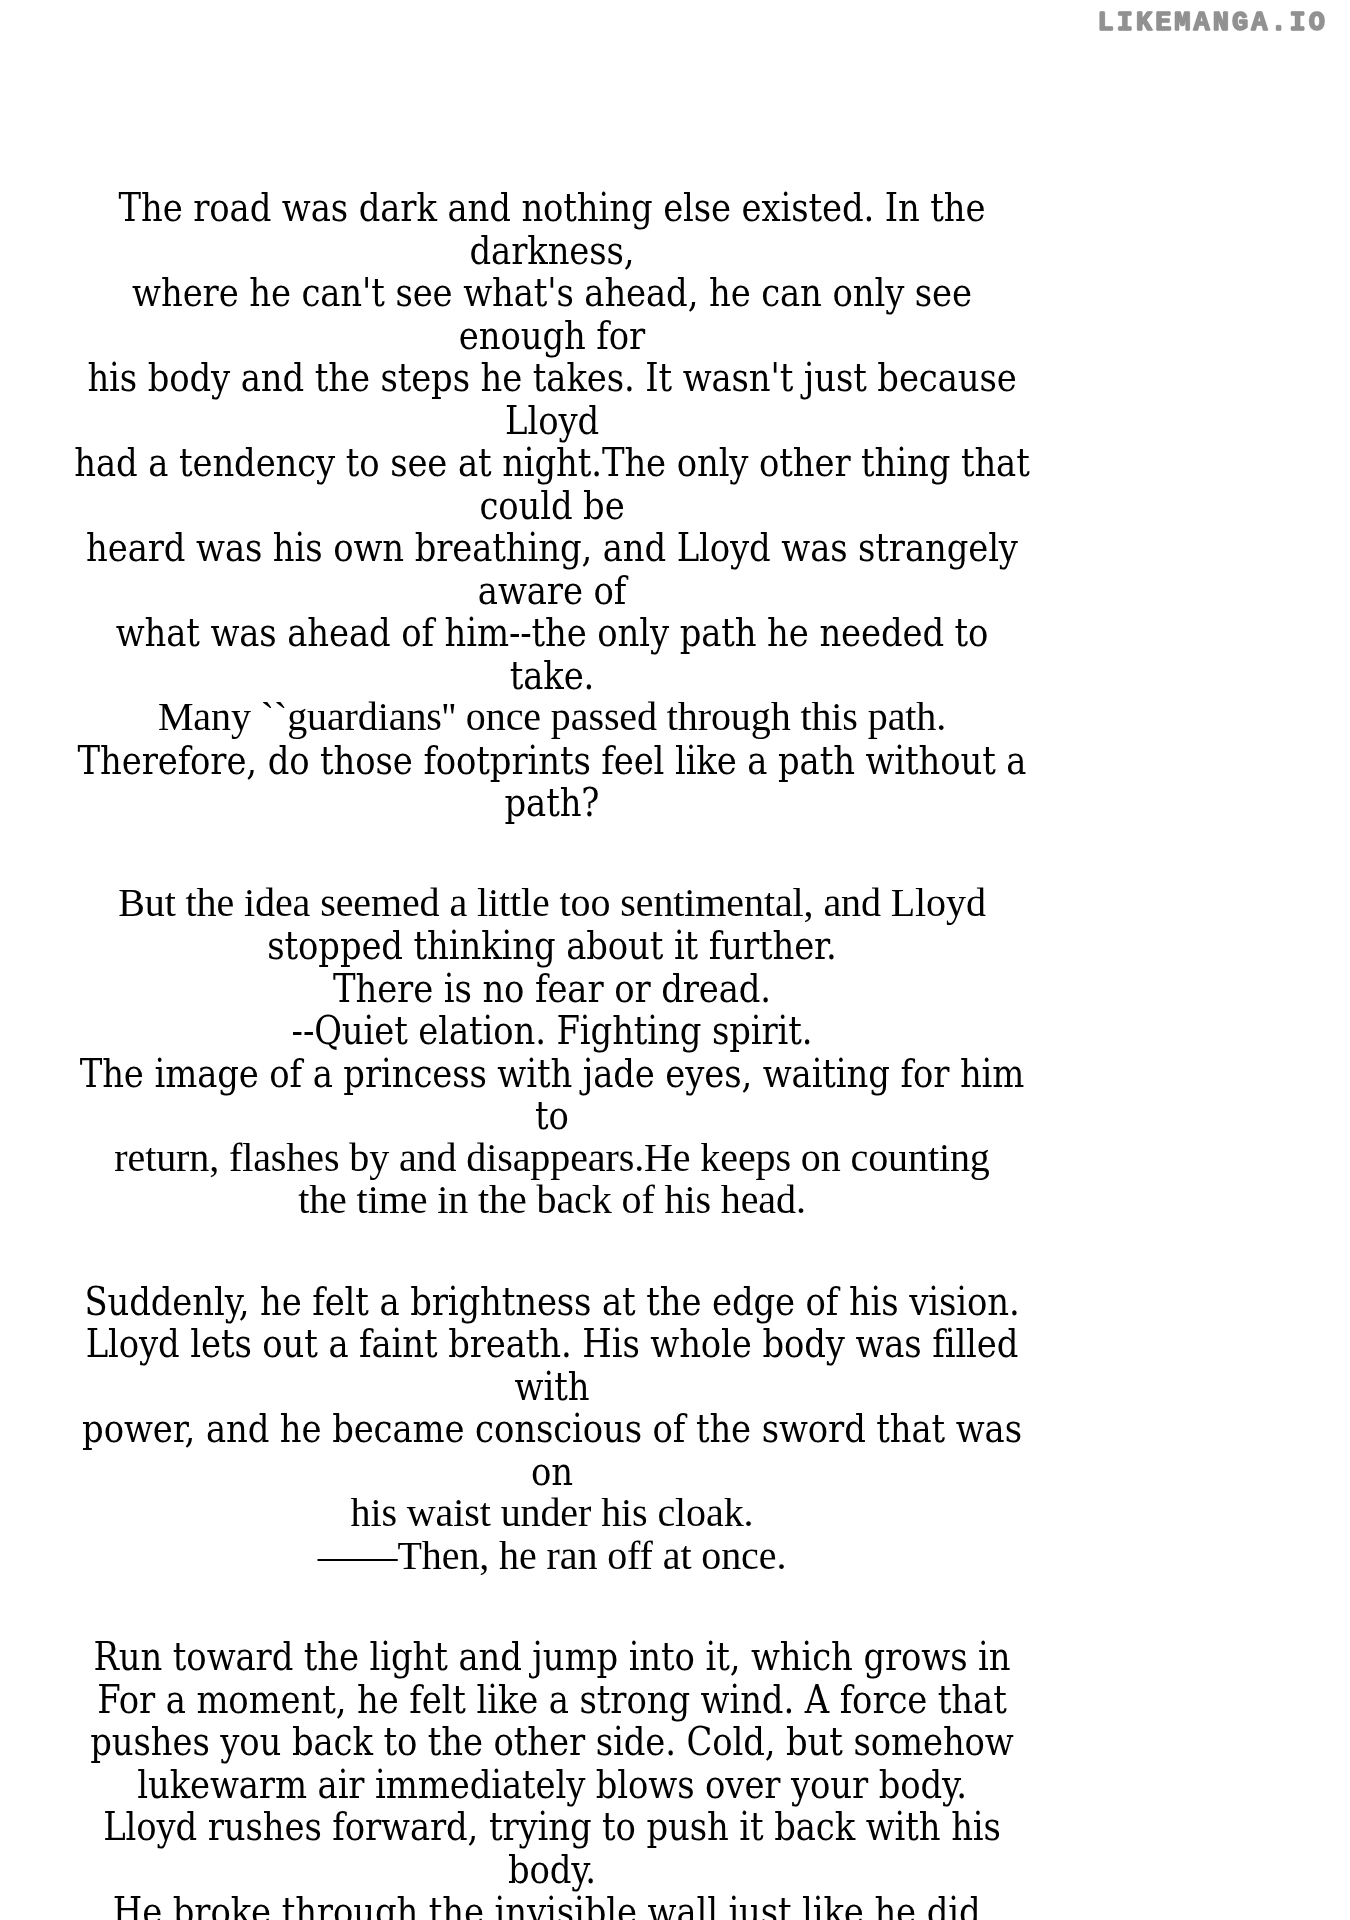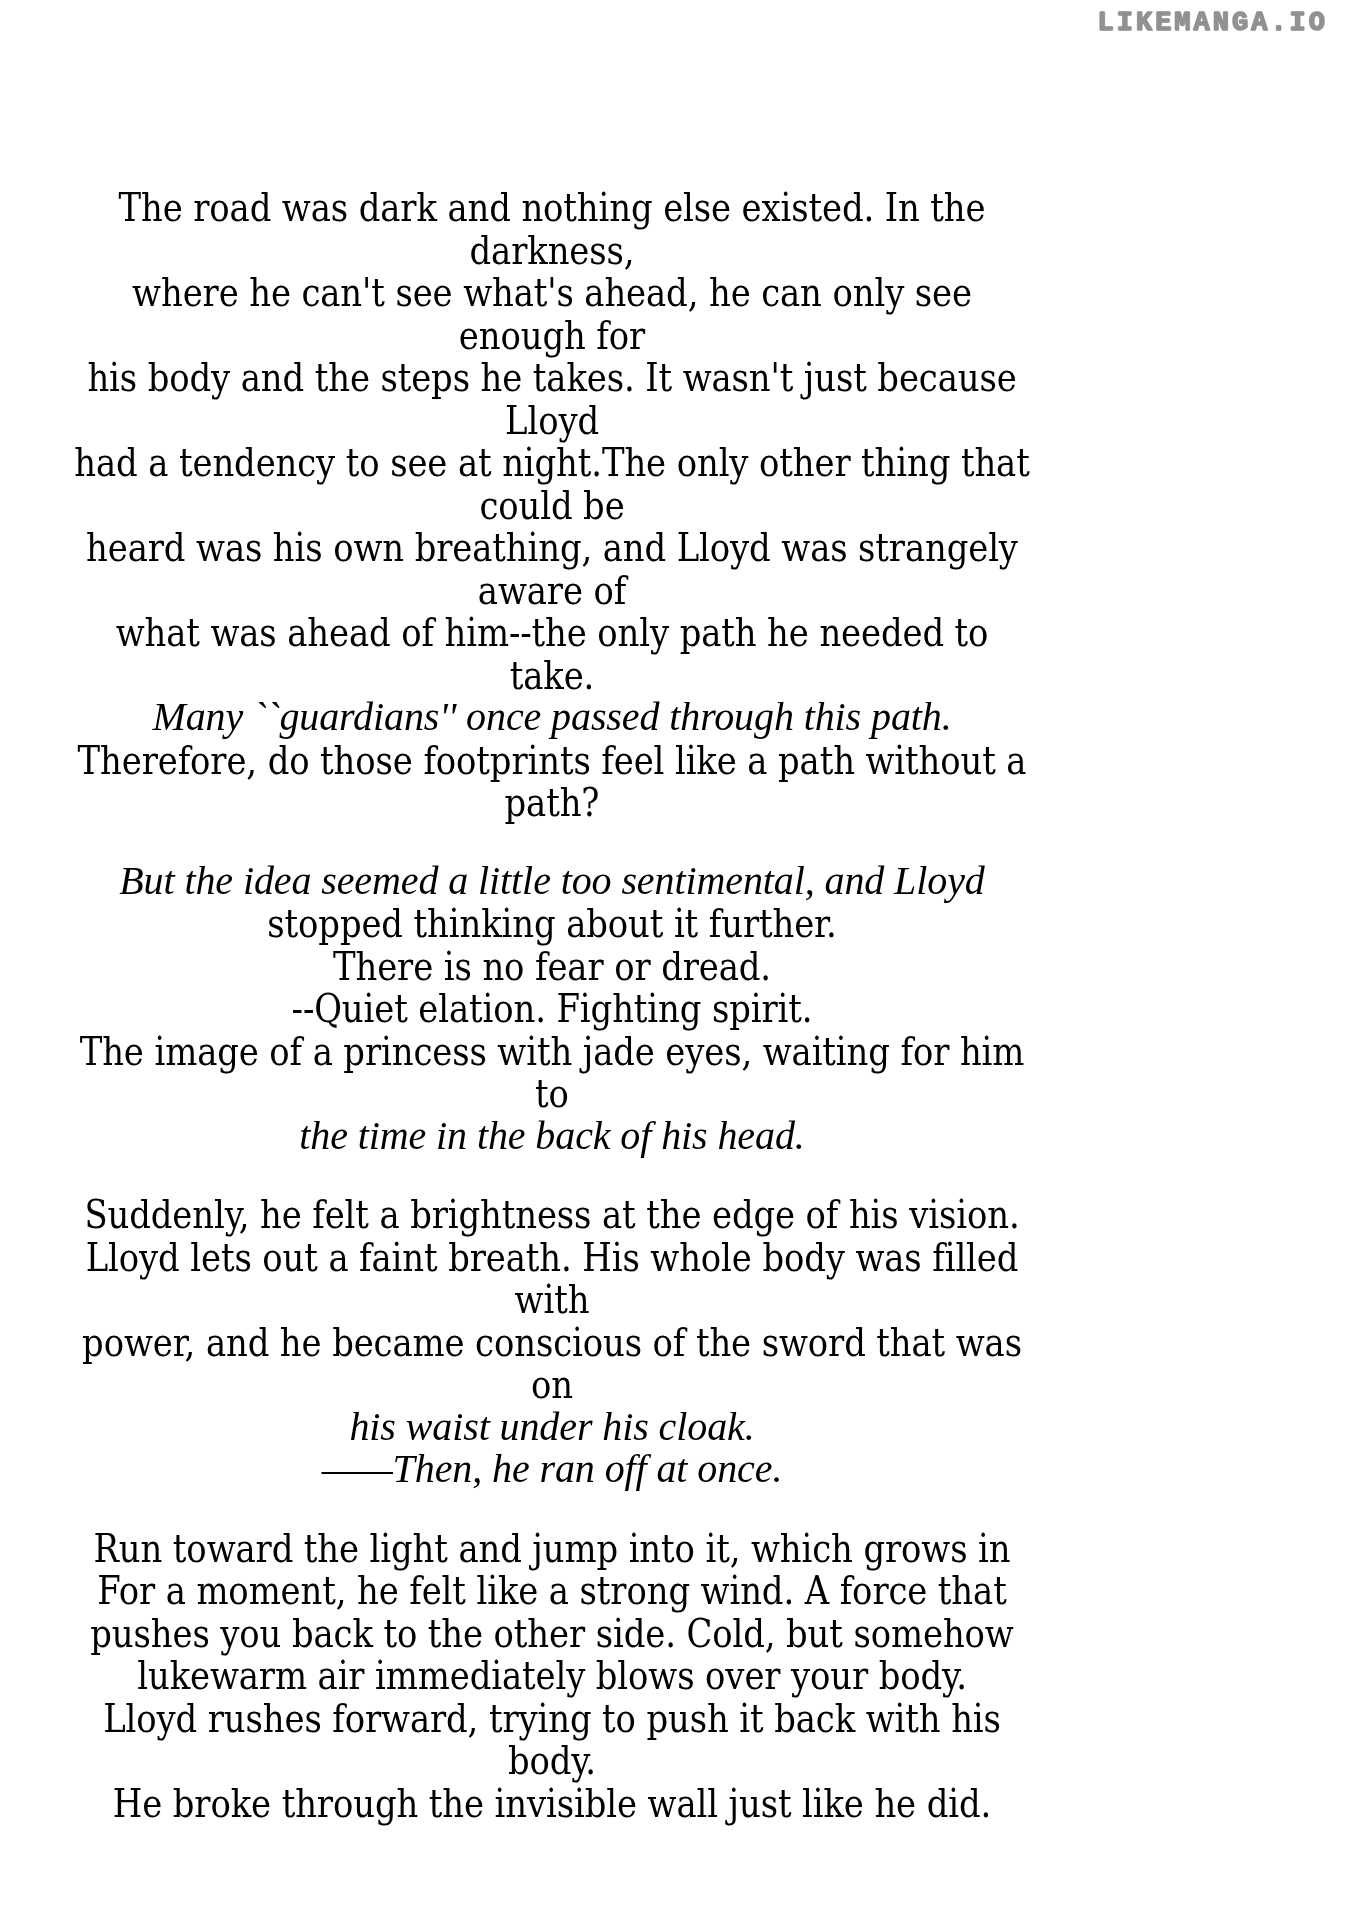--- a/index.html
+++ b/index.html
@@ -48,42 +48,41 @@
     width: 1080px;
     padding: 186px 16px 0 40px;
     box-sizing: border-box;
   }
 
   .para {
     text-align: center;
     margin: 0;
   }
   .para + .para {
-    margin-top: 36px;
+    margin-top: 58px;
   }
 
   .line {
     display: block;
     white-space: pre-wrap;
     font-size: 40px;
     line-height: 42.5px;
     letter-spacing: -0.1px;
   }
 
   
   .line.cond {
     font-family: "DejaVu Serif Condensed", "Liberation Serif", "DejaVu Serif", serif;
     transform: scaleX(0.94);
     transform-origin: center center;
   }
   
   .line.wide {
     font-family: "Liberation Serif", "DejaVu Serif", serif;
     transform: none;
-    font-style: italic;
   }
 </style>
 </head>
 <body>
 
 <div class="watermark">LIKEMANGA.IO</div>
 
 <div class="page-body">
     <div class="para">
       <span class="line cond">The road was dark and nothing else existed. In the darkness,</span>
@@ -94,20 +93,21 @@
       <span class="line cond">what was ahead of him--the only path he needed to take.</span>
       <span class="line wide">Many ``guardians'' once passed through this path.</span>
       <span class="line cond">Therefore, do those footprints feel like a path without a path?</span>
     </div>
     <div class="para">
       <span class="line wide">But the idea seemed a little too sentimental, and Lloyd</span>
       <span class="line cond">stopped thinking about it further.</span>
       <span class="line cond">There is no fear or dread.</span>
       <span class="line cond">--Quiet elation. Fighting spirit.</span>
       <span class="line cond">The image of a princess with jade eyes, waiting for him to</span>
+      <span class="line wide">return, flashes by and disappears.He keeps on counting</span>
       <span class="line wide">the time in the back of his head.</span>
     </div>
     <div class="para">
       <span class="line cond">Suddenly, he felt a brightness at the edge of his vision.</span>
       <span class="line cond">Lloyd lets out a faint breath. His whole body was filled with</span>
       <span class="line cond">power, and he became conscious of the sword that was on</span>
       <span class="line wide">his waist under his cloak.</span>
       <span class="line wide">——Then, he ran off at once.</span>
     </div>
     <div class="para">

